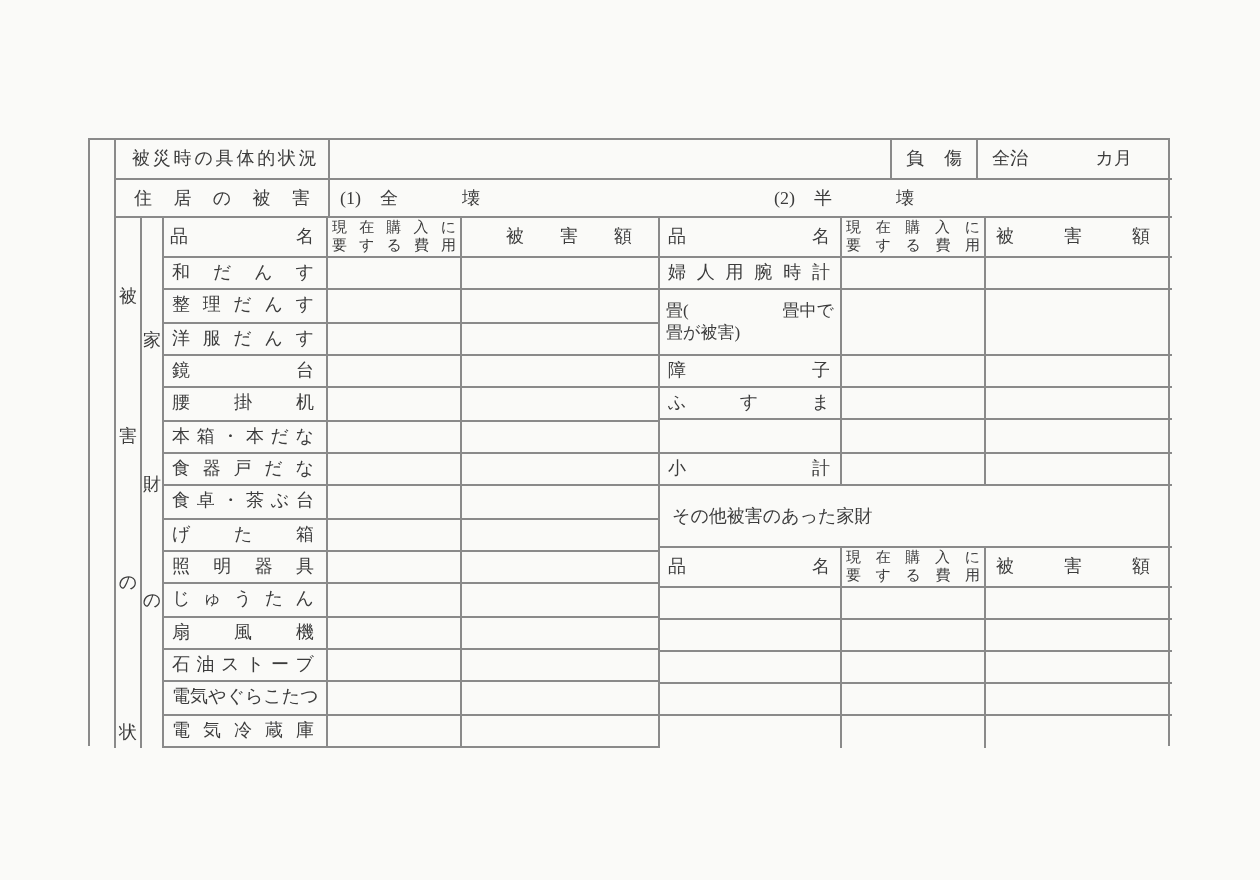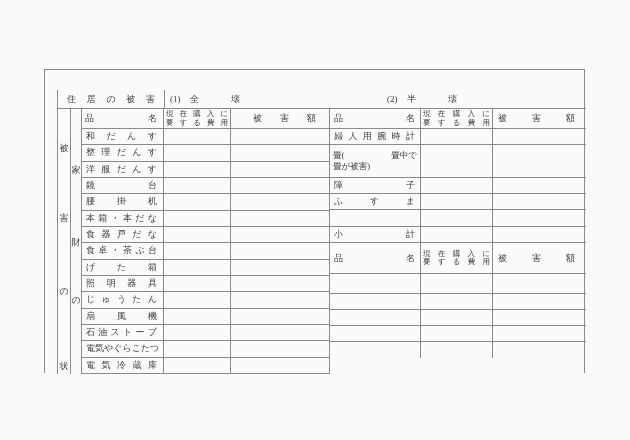--- a/index.html
+++ b/index.html
@@ -65,20 +65,32 @@
   .tatami-cell{flex-direction:column;justify-content:center;align-items:stretch;
     font-size:8.5px;line-height:11px;padding:0 3px;}
   .tatami-l2{text-align:left;padding-right:2px;}
   .band{grid-column:1 / -1;padding-left:6px;}
 </style>
 </head>
 <body>
 
 <div class="form">
 
+  <div class="row1 bline lline">
+    <div class="r-label r1-label rline">被災時の具体的状況</div>
+    <div class="r1-blank rline"></div>
+    <div class="r1-injury rline spread">
+        <span>負</span>
+        <span>傷</span>
+      </div>
+    <div class="r1-recovery">
+      <span>全治</span>
+      <span>カ月</span>
+    </div>
+  </div>
 
   <div class="row2 bline lline">
     <div class="r-label r2-label rline spread">
         <span>住</span>
         <span>居</span>
         <span>の</span>
         <span>被</span>
         <span>害</span>
       </div>
     <div class="r2-content">
@@ -337,20 +349,21 @@
     <div class="cell"></div>
     <div class="cell noR"></div>
 
     <div class="cell rt-item spread">
         <span>小</span>
         <span>計</span>
       </div>
     <div class="cell"></div>
     <div class="cell noR"></div>
 
+    <div class="cell band noR">その他被害のあった家財</div>
 
     <div class="cell rt-item spread">
         <span>品</span>
         <span>名</span>
       </div>
     <div class="cell cost-hdr">
       <div class="spread w100">
           <span>現</span>
           <span>在</span>
           <span>購</span>

